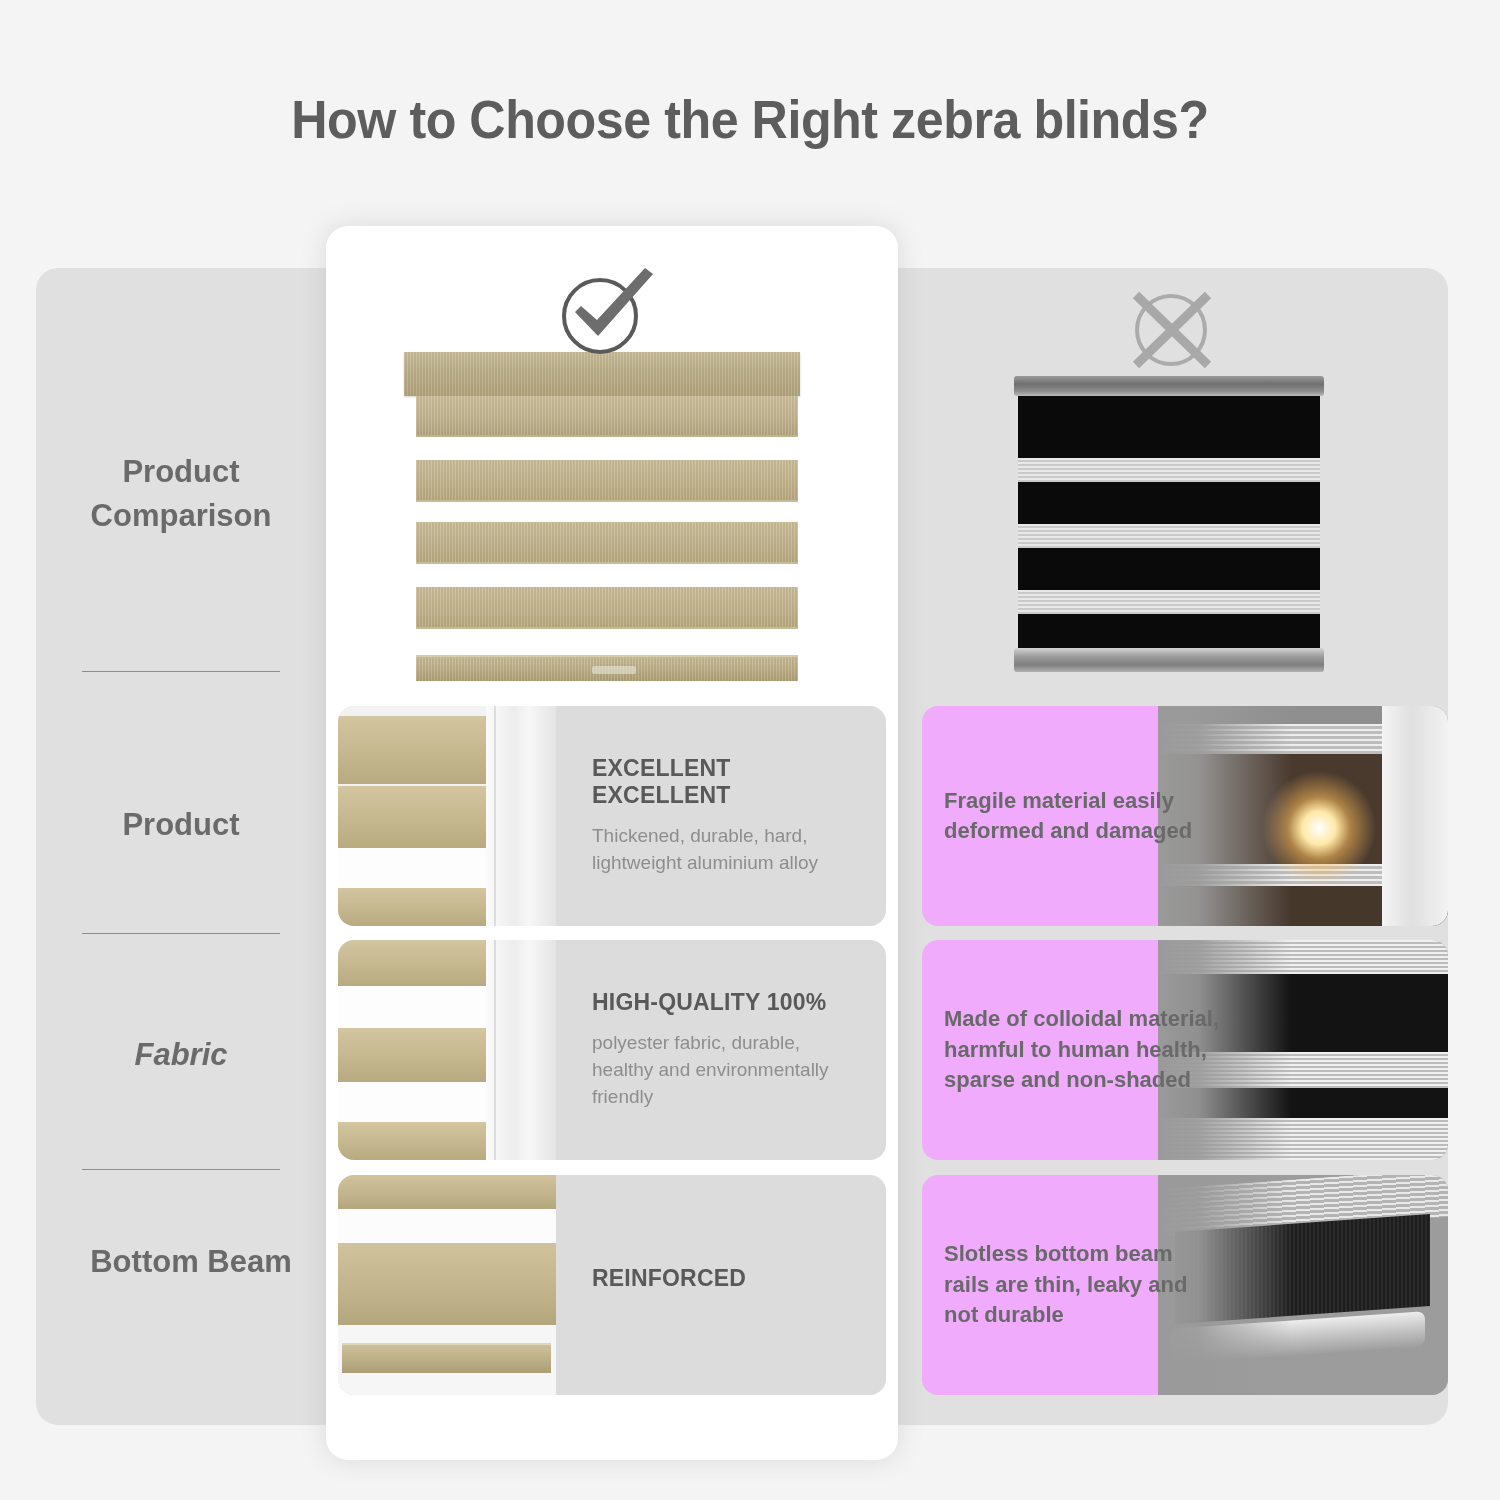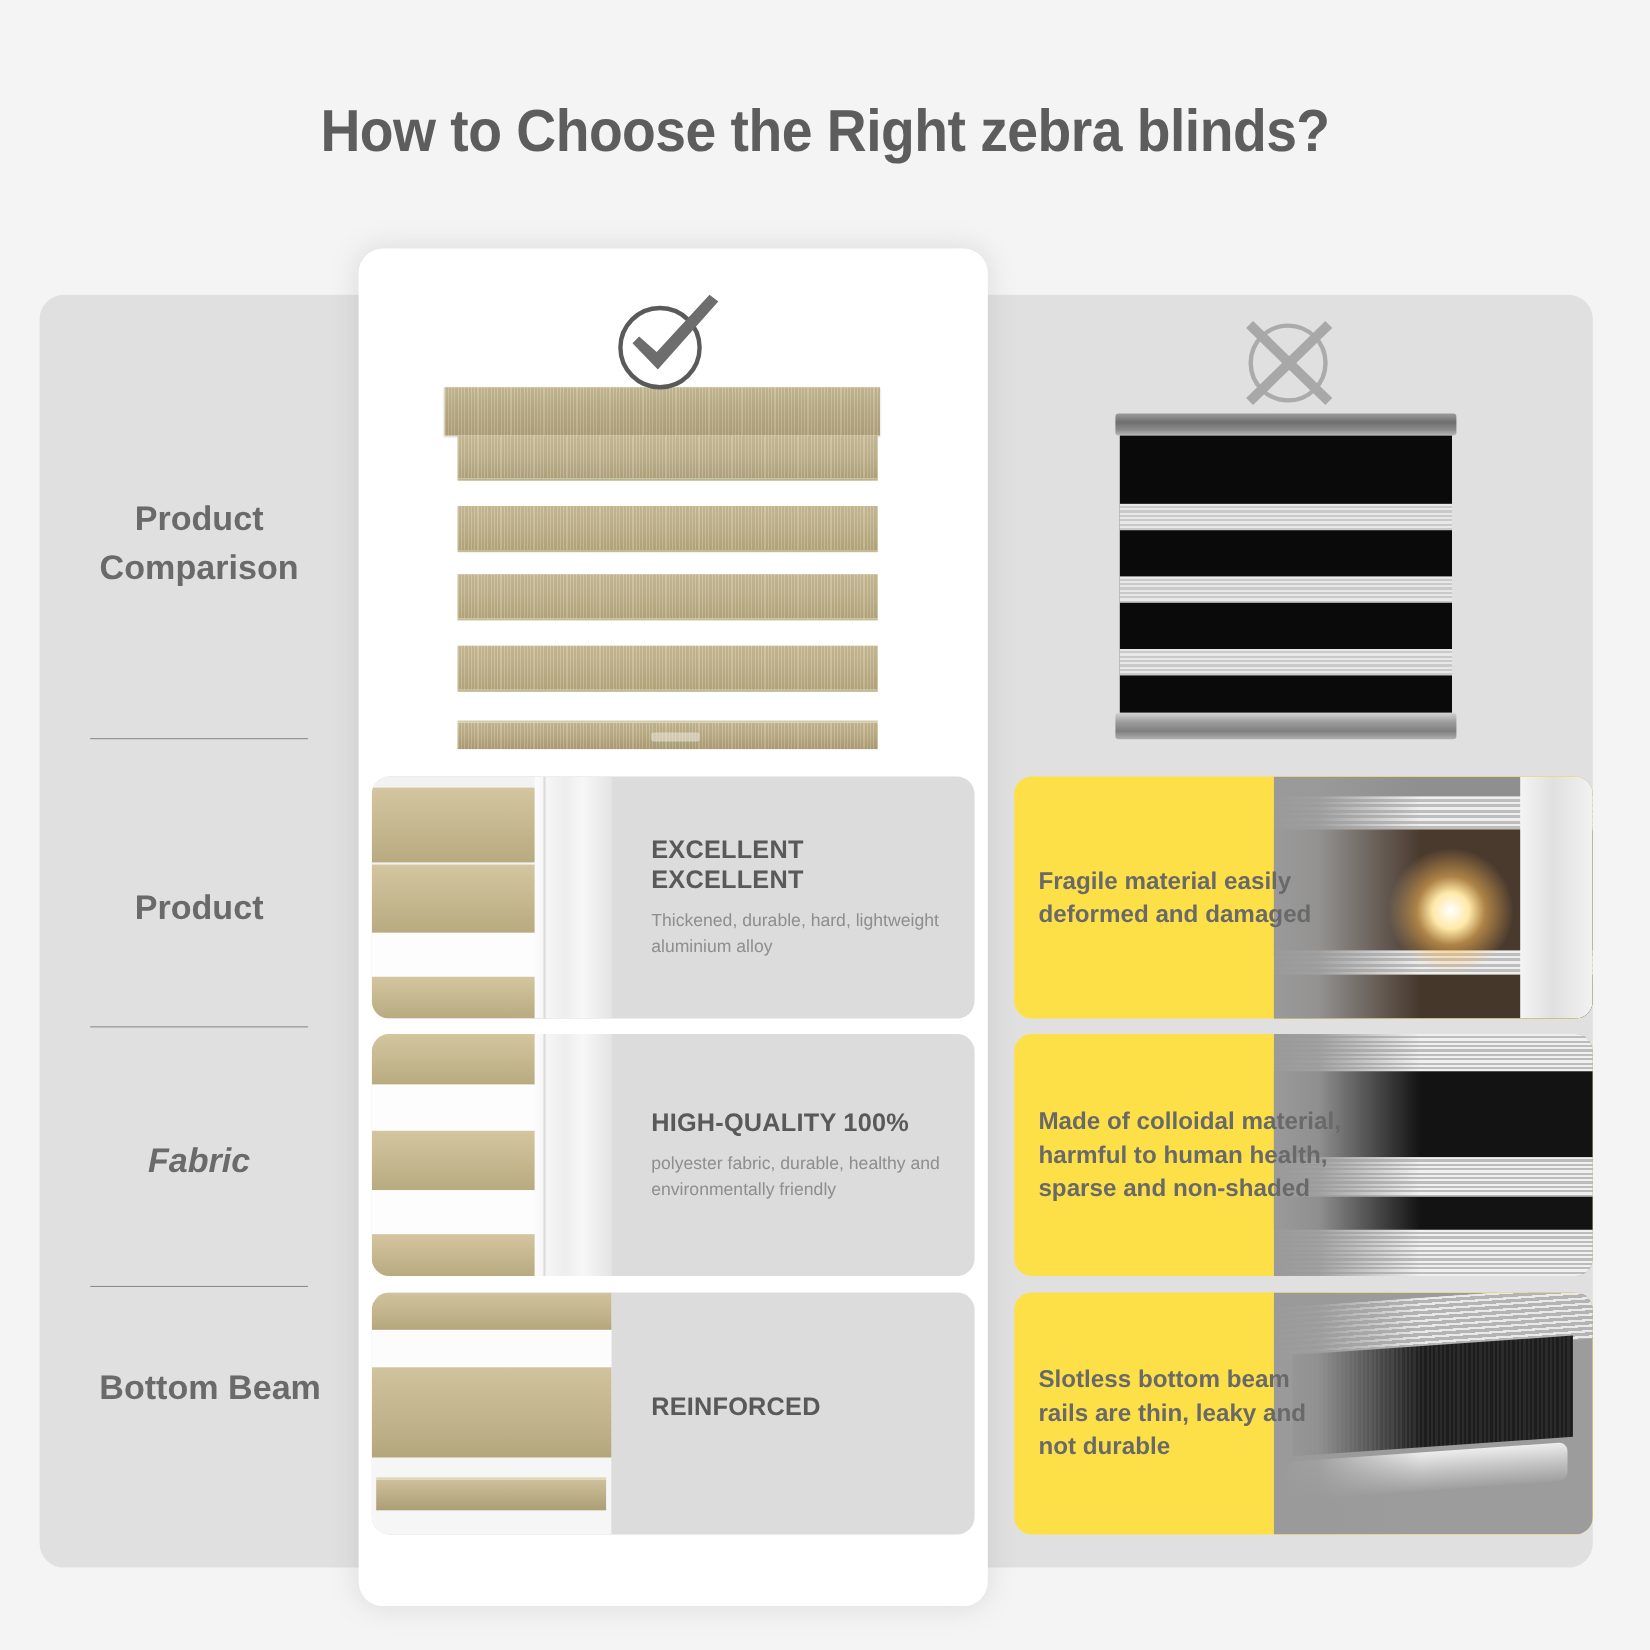--- a/index.html
+++ b/index.html
@@ -135,26 +135,26 @@
   }
   .card-left.c1 { top: 706px; }
   .card-left.c2 { top: 940px; justify-content: flex-end; }
   .card-left.c3 { top: 1175px; }
   .card-photo { position: relative; width: 218px; height: 100%; flex: 0 0 218px; overflow:hidden; }
   .card-text { flex: 1; padding: 0 20px 0 36px; display:flex; flex-direction:column; justify-content:center; }
   .card-head {
     font-size: 23px; font-weight: bold; color: #595959; letter-spacing: .2px;
     margin-bottom: 14px;
   }
-  .card-desc { font-size: 16px; line-height: 1.42; color: #8e8e8e; }
+  .card-desc { font-size: 19px; line-height: 1.42; color: #8e8e8e; }
 
   .card-right {
     position: absolute; left: 922px; width: 526px; height: 220px;
     border-radius: 16px; overflow: hidden; z-index: 7;
-    background: #fde047;
+    background: #f0abfc;
     display: flex; align-items: center;
   }
   .card-right.c1 { top: 706px; }
   .card-right.c2 { top: 940px; }
   .card-right.c3 { top: 1175px; }
   .card-right-text {
     position: relative; z-index: 3;
     padding-left: 22px; width: 300px;
     font-size: 22px; font-weight: bold; line-height: 1.38; color: #696969;
   }

